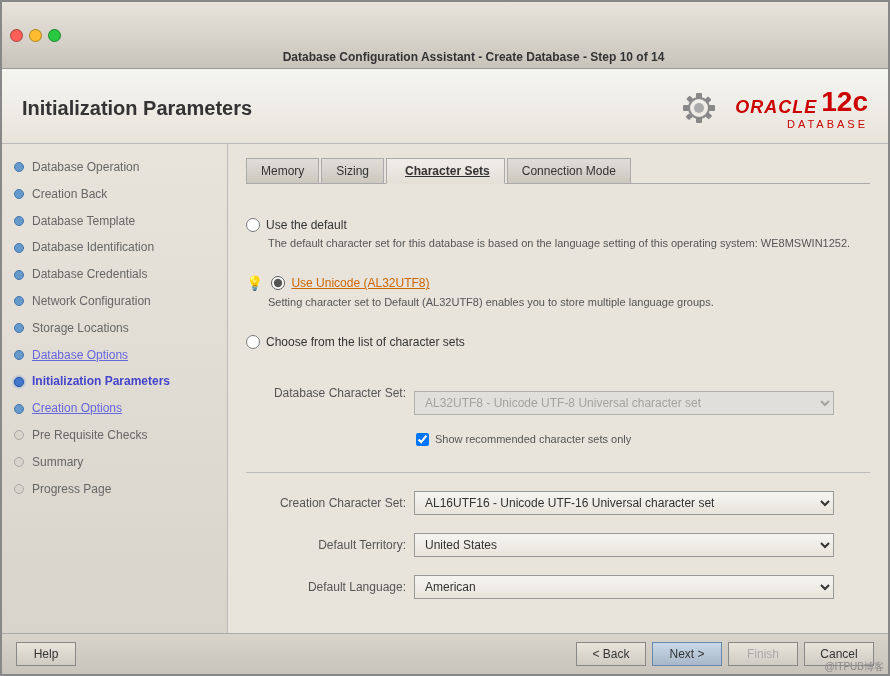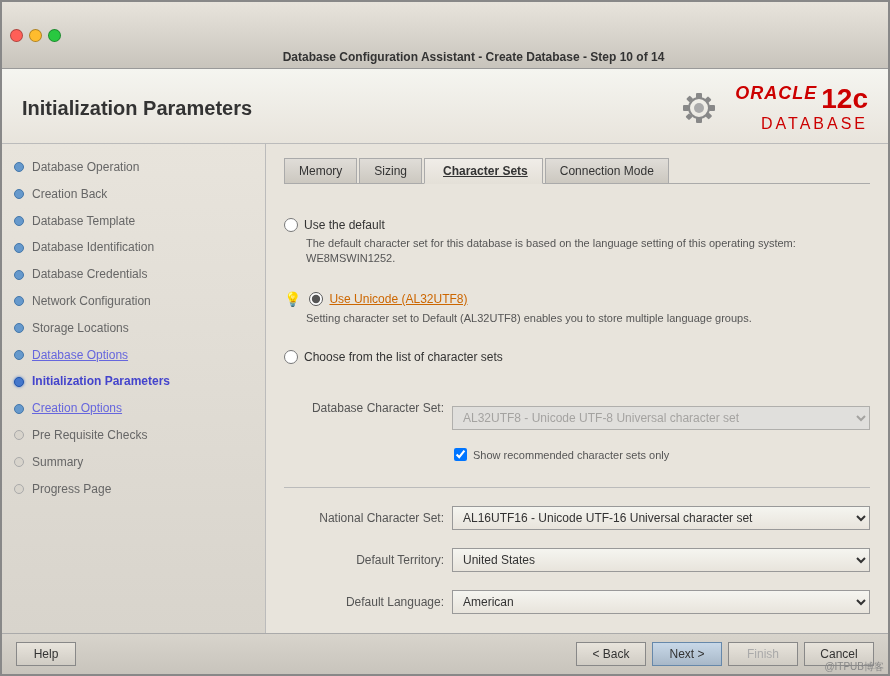--- a/index.html
+++ b/index.html
@@ -64,21 +64,21 @@
     }
     .oracle-text {
       color: #cc0000;
       font-size: 18px;
       font-weight: bold;
       font-style: italic;
       letter-spacing: 1px;
     }
     .oracle-db-text {
       color: #cc0000;
-      font-size: 16px;
+      font-size: 11px;
       letter-spacing: 3px;
       text-transform: uppercase;
     }
     .oracle-version {
       color: #cc0000;
       font-size: 28px;
       font-weight: bold;
     }
     .oracle-header-row {
       display: flex;
@@ -88,21 +88,21 @@
     .gear-icon {
       width: 60px;
       height: 50px;
     }
     .body-area {
       display: flex;
       flex: 1;
       overflow: hidden;
     }
     .sidebar {
-      width: 264px;
+      width: 226px;
       background: linear-gradient(to bottom, #e8e4dc, #d8d4cc);
       border-right: 1px solid #bbb;
       padding: 10px 0;
       overflow-y: auto;
     }
     .sidebar-item {
       padding: 5px 10px 5px 30px;
       font-size: 12px;
       color: #666;
       position: relative;
@@ -333,21 +333,21 @@
             <rect x="27" y="10" width="6" height="6" fill="#888" rx="1"></rect>
             <rect x="27" y="34" width="6" height="6" fill="#888" rx="1"></rect>
             <rect x="14" y="22" width="6" height="6" fill="#888" rx="1"></rect>
             <rect x="40" y="22" width="6" height="6" fill="#888" rx="1"></rect>
             <rect x="18" y="14" width="5" height="5" fill="#888" rx="1" transform="rotate(-45 20 16)"></rect>
             <rect x="37" y="31" width="5" height="5" fill="#888" rx="1" transform="rotate(-45 39 33)"></rect>
             <rect x="18" y="31" width="5" height="5" fill="#888" rx="1" transform="rotate(45 20 33)"></rect>
             <rect x="37" y="14" width="5" height="5" fill="#888" rx="1" transform="rotate(45 39 16)"></rect>
           </svg>
           <div style="display:flex; flex-direction:column; align-items:flex-end;">
-            <div style="display:flex; align-items:flex-start; gap:4px;">
+            <div style="display:flex; align-items:flex-end; gap:4px;">
               <span class="oracle-text">ORACLE</span>
               <span class="oracle-version">12c</span>
             </div>
             <span class="oracle-db-text">DATABASE</span>
           </div>
         </div>
       </div>
     </div>
 
     <div class="body-area">
@@ -456,21 +456,21 @@
         </div>
 
         <div class="checkbox-row">
           <input type="checkbox" checked="" style="">
           <span class="checkbox-label">Show recommended character sets only</span>
         </div>
 
         <hr class="separator">
 
         <div class="form-row">
-          <span class="form-label">National Character Set:</span>
+          <span class="form-label">Creation Character Set:</span>
           <select class="form-select">
             <option>AL16UTF16 - Unicode UTF-16 Universal character set</option>
           </select>
         </div>
 
         <div class="form-row">
           <span class="form-label">Default Territory:</span>
           <select class="form-select">
             <option>United States</option>
           </select>

